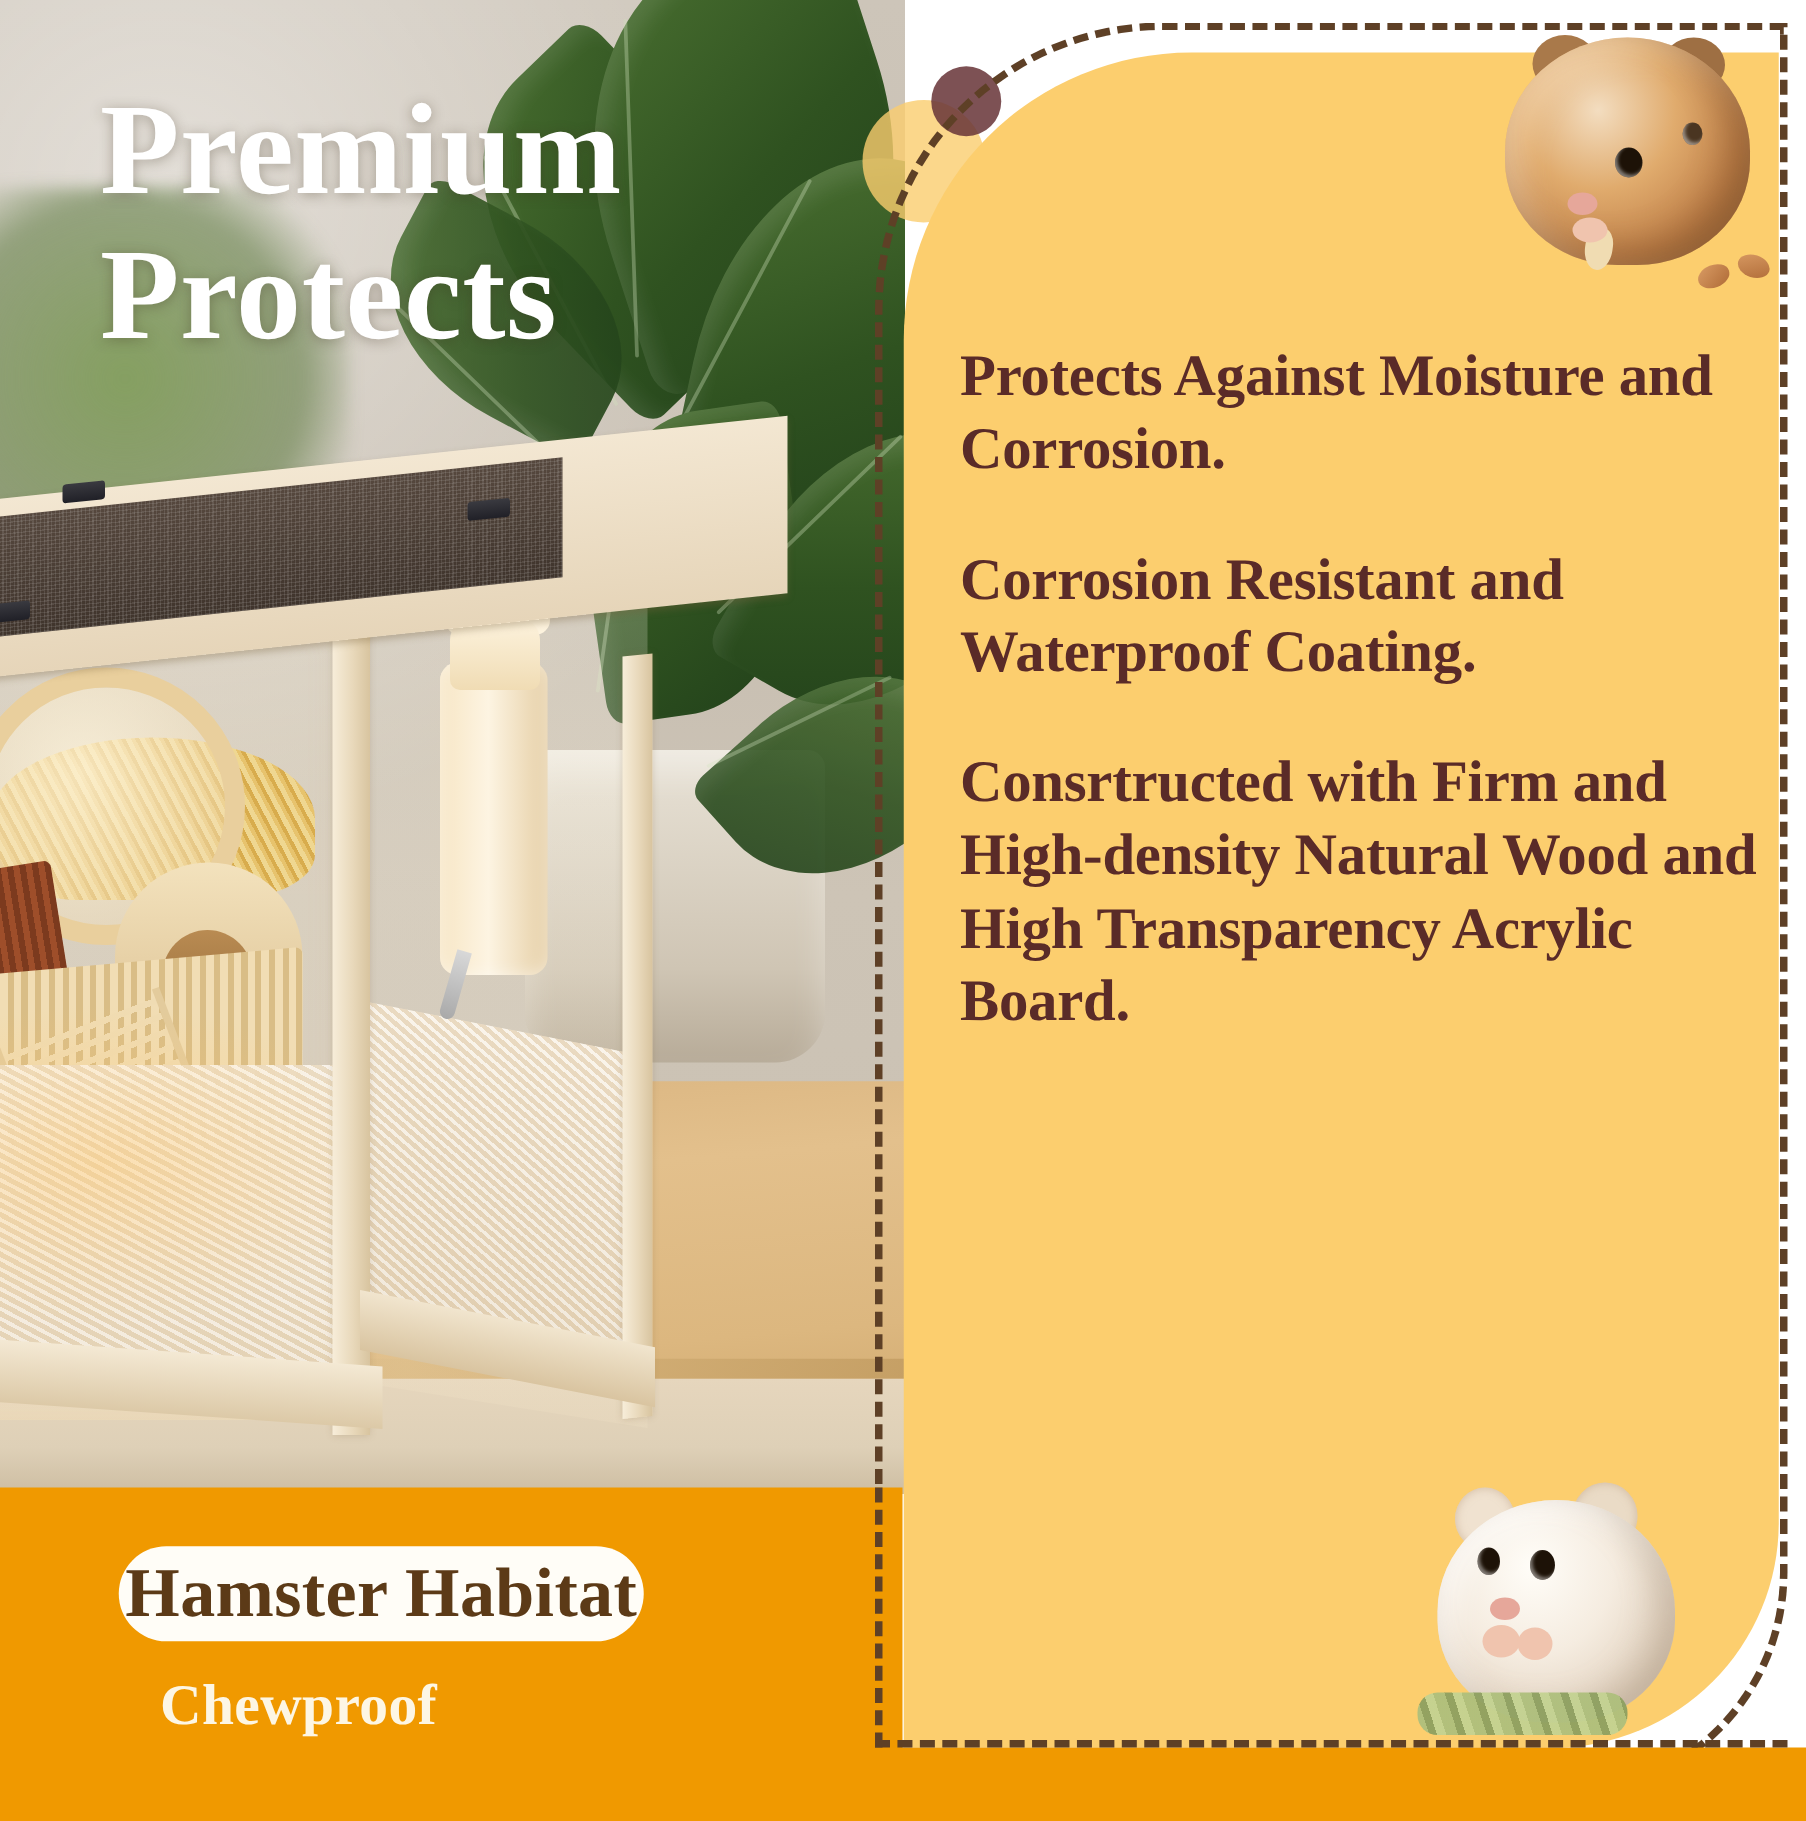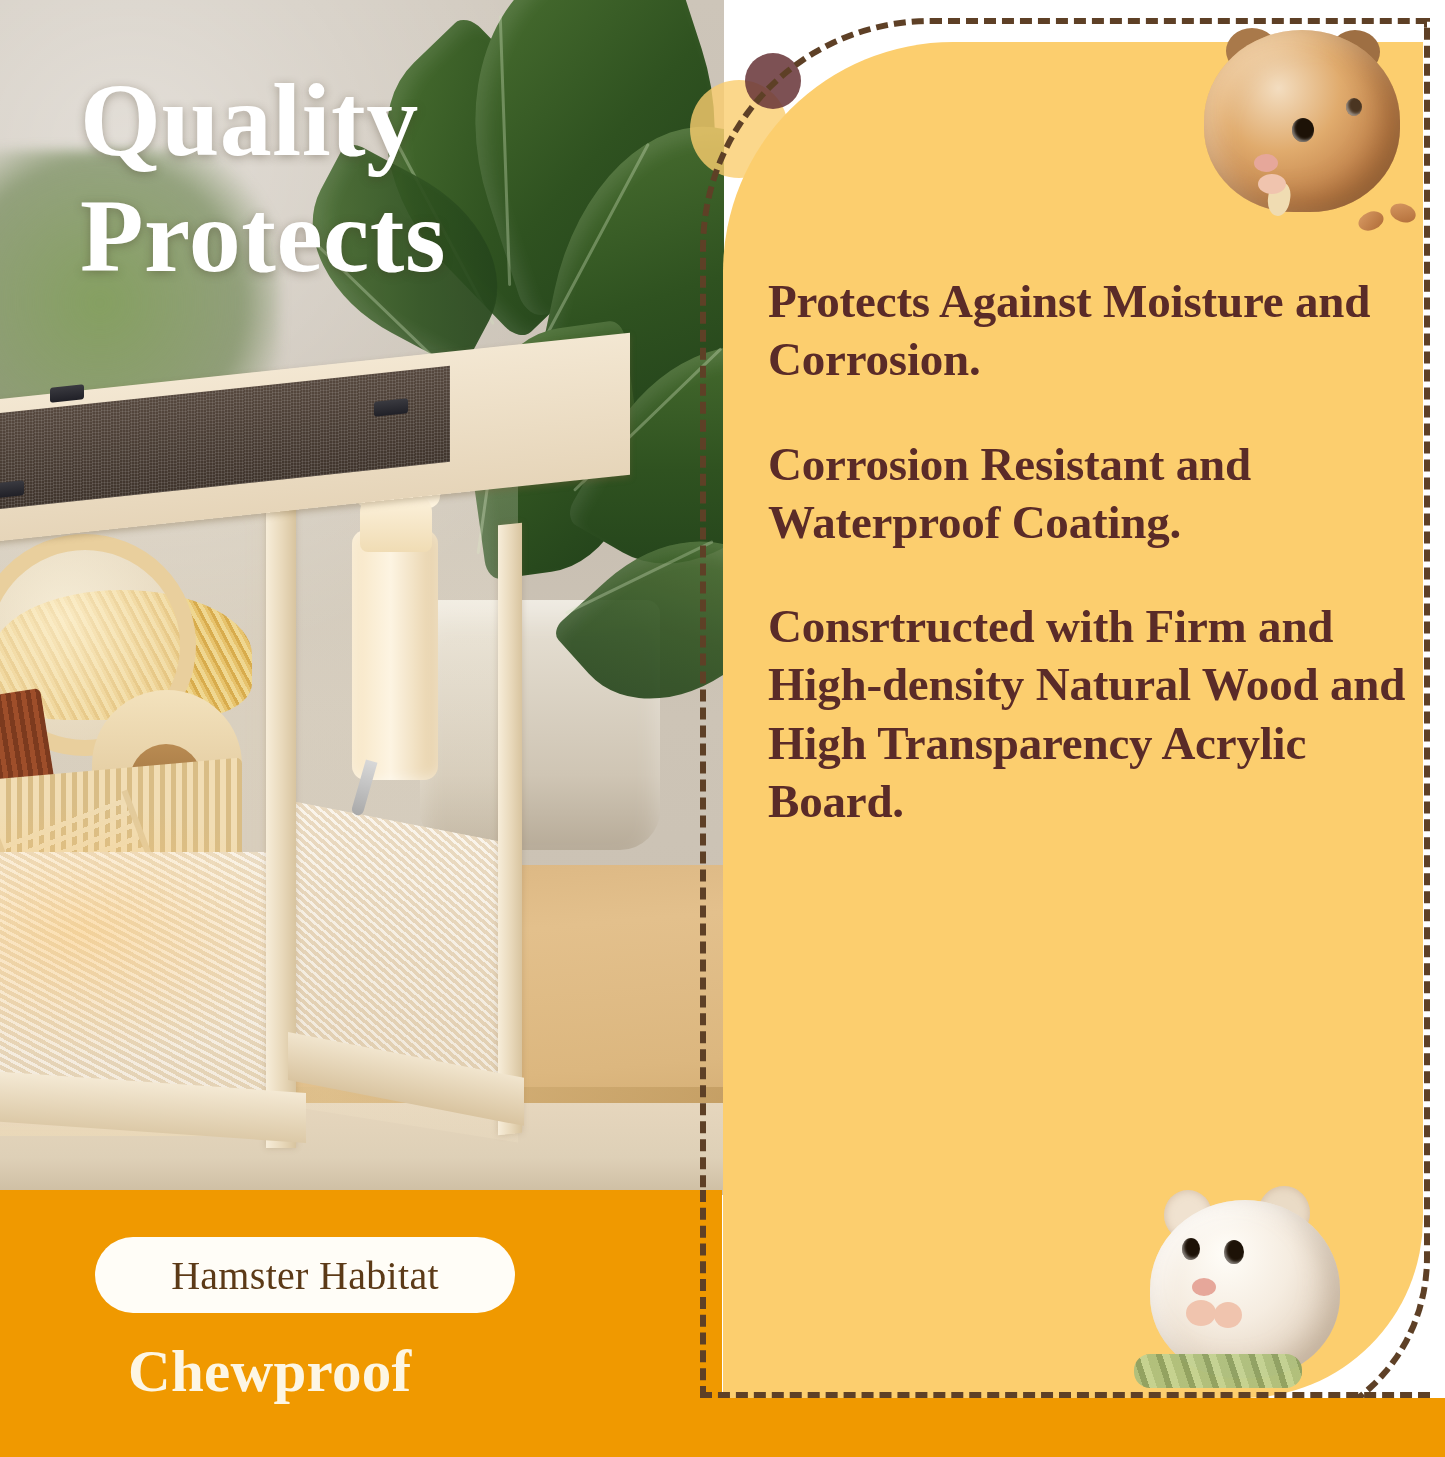--- a/index.html
+++ b/index.html
@@ -342,29 +342,29 @@
     left: 95px; top: 1237px;
     width: 420px; height: 76px;
     background: #fffdf7;
     border-radius: 40px;
     display: flex;
     align-items: center;
     justify-content: center;
   }
   .pill-text {
     color: #5c3a17;
-    font-size: 40px;
-    font-weight: 400;
+    font-size: 56px;
+    font-weight: 700;
     letter-spacing: .3px;
   }
   .chewproof {
     position: absolute;
     left: 128px; top: 1337px;
     color: #fdf6e4;
-    font-size: 59px;
+    font-size: 46px;
     font-weight: 700;
     letter-spacing: .3px;
   }
   .band-dash-v {
     position: absolute;
     left: 700px; top: 1190px;
     width: 0; height: 208px;
     border-left: 6px dashed #5e4026;
   }
   .band-dash-h {
@@ -504,21 +504,21 @@
       <div class="cage-top-frame"></div>
       <div class="cage-mesh"></div>
 
       <div class="hinge h2"></div>
       <div class="hinge h3"></div>
       <div class="hinge h4"></div>
     </div>
   </div>
 
   <div class="title">
-    <span class="l">Quality</span>
+    <span class="l">Premium</span>
     <span class="l">Protects</span>
   </div>
 
   <div class="circle-amber"></div>
   <div class="circle-plum"></div>
 
   <div class="amber-panel"></div>
   <div class="dashed-frame"></div>
 
   <div class="feature-list">

